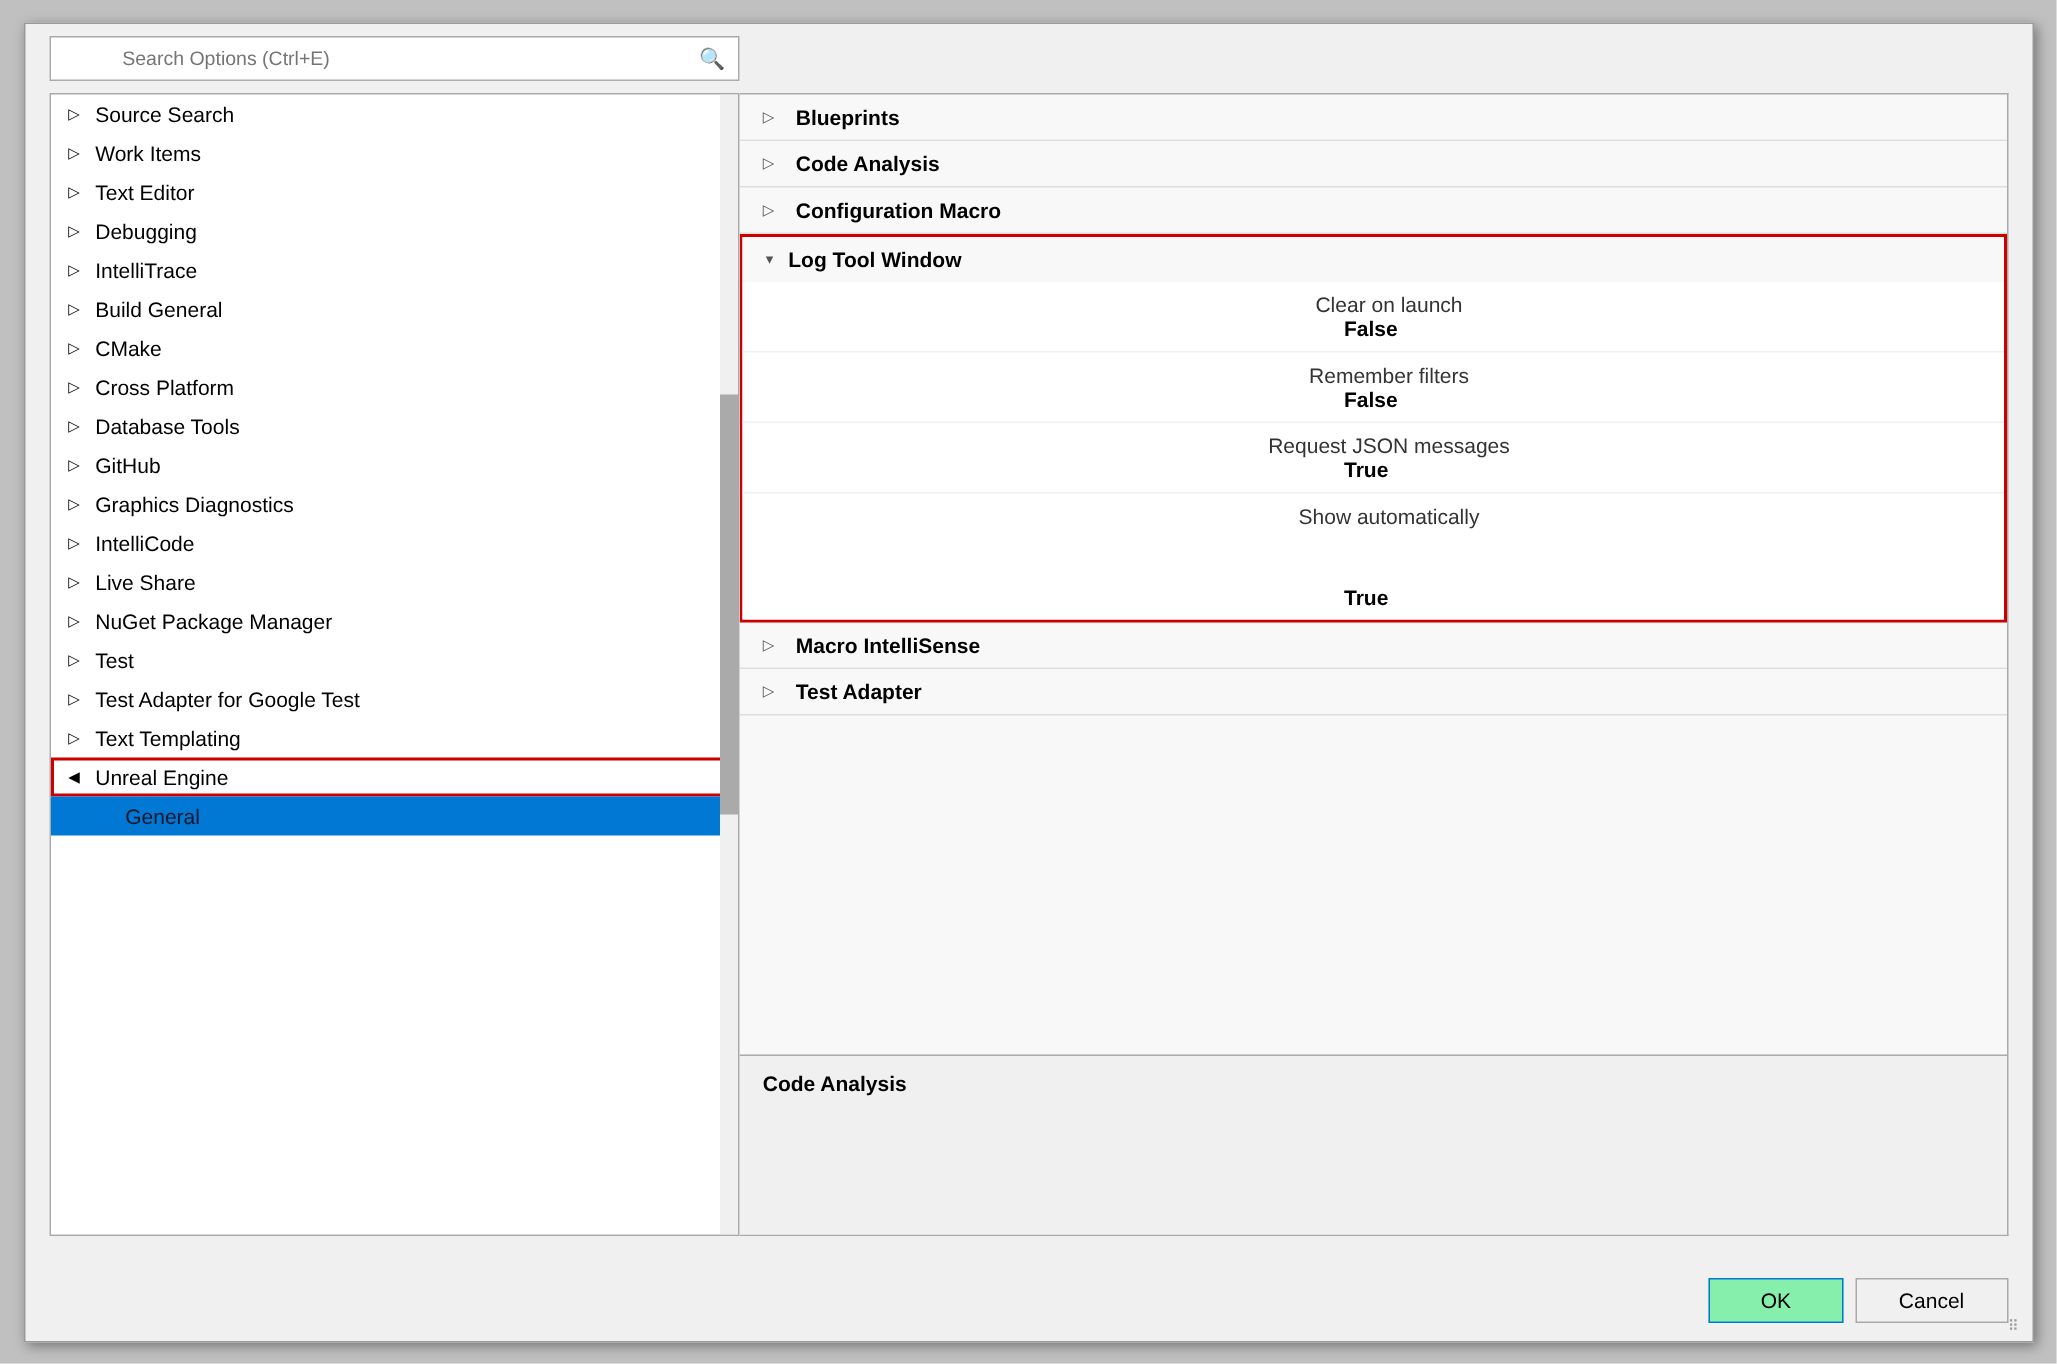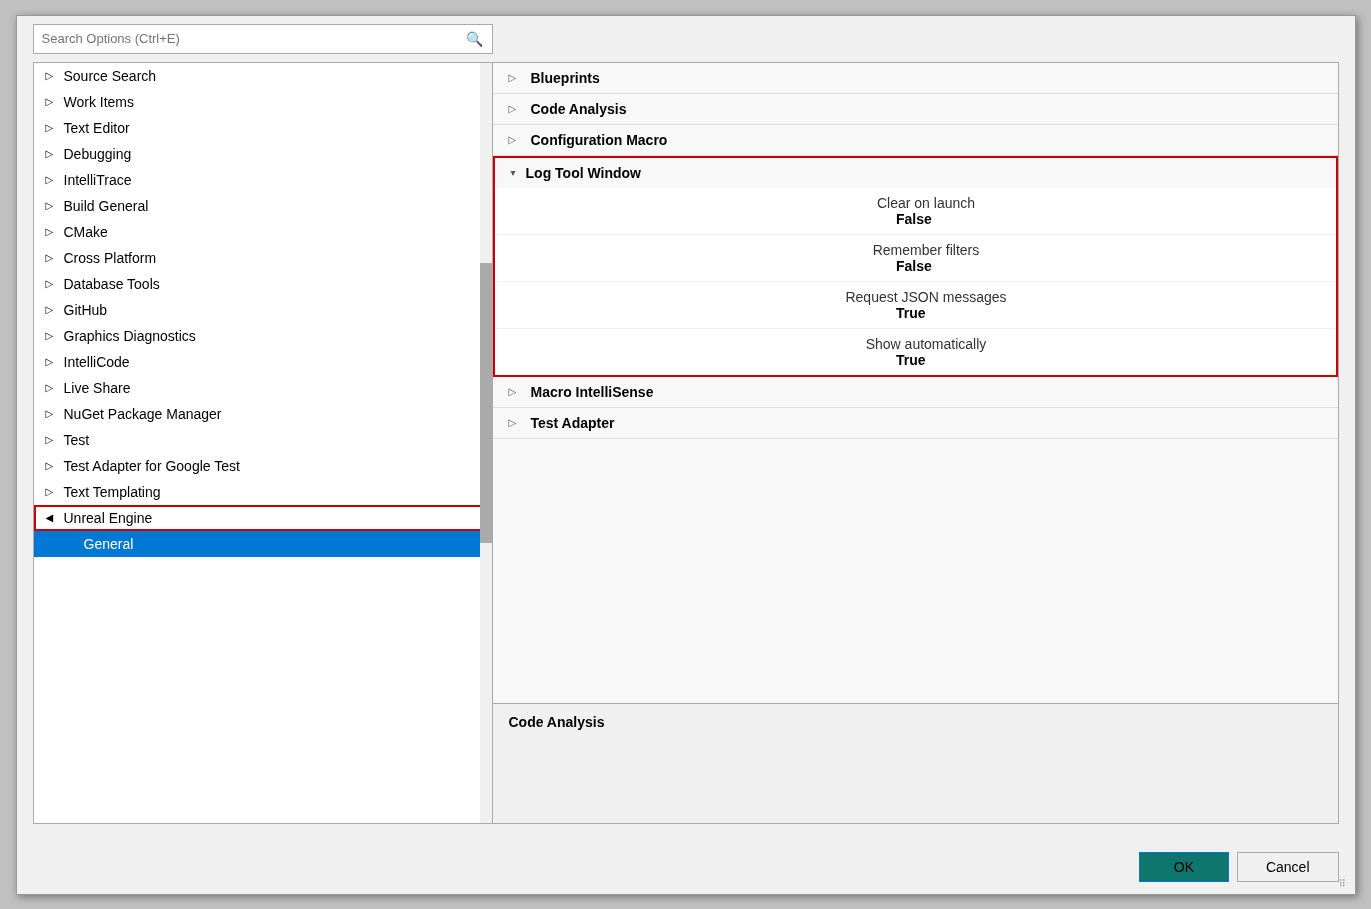--- a/index.html
+++ b/index.html
@@ -68,20 +68,21 @@
       height: 30px;
       padding: 0 8px;
     }
     .search-input {
       border: none;
       outline: none;
       flex: 1;
       font-size: 13px;
       color: #888;
       background: transparent;
+      margin-left: 40px;
     }
     .search-icon {
       color: #555;
       font-size: 14px;
     }
     .main-content {
       display: flex;
       flex: 1;
       gap: 0;
     }
@@ -97,21 +98,21 @@
       display: flex;
       align-items: center;
       padding: 5px 12px;
       cursor: pointer;
       color: #000;
       font-size: 14px;
       user-select: none;
     }
     .tree-item.selected {
       background: #0078d4;
-      color: #ffffff;
+      color: #0f172a;
     }
     .tree-item.parent {
       font-weight: 400;
     }
     .tree-item .arrow {
       margin-right: 6px;
       font-size: 10px;
       display: inline-block;
       width: 12px;
     }
@@ -179,21 +180,21 @@
     .log-tool-body {
       background: #fff;
     }
     .setting-row {
       display: flex;
       align-items: center;
       padding: 7px 16px 7px 38px;
       border-bottom: 1px solid #f0f0f0;
       flex-direction: column;
     }
-    .setting-row:last-child { border-bottom: none; }
+    .setting-row:last-child { border-bottom: none; gap: 38px; }
     .setting-name {
       flex: 1;
       font-size: 14px;
       color: #333;
     }
     .setting-value {
       font-weight: 700;
       font-size: 14px;
       color: #000;
       min-width: 60px;
@@ -219,21 +220,21 @@
     .footer-btn {
       background: #f0f0f0;
       border: 1px solid #aaa;
       padding: 6px 28px;
       font-size: 14px;
       cursor: pointer;
       min-width: 90px;
     }
     .footer-btn.ok {
       border: 1px solid #0078d4;
-      background: #0f766e;
+      background: #86efac;
     }
     .scrollbar-track {
       position: absolute;
       right: 0;
       top: 0;
       bottom: 0;
       width: 12px;
       background: #f0f0f0;
     }
     .scrollbar-thumb {

